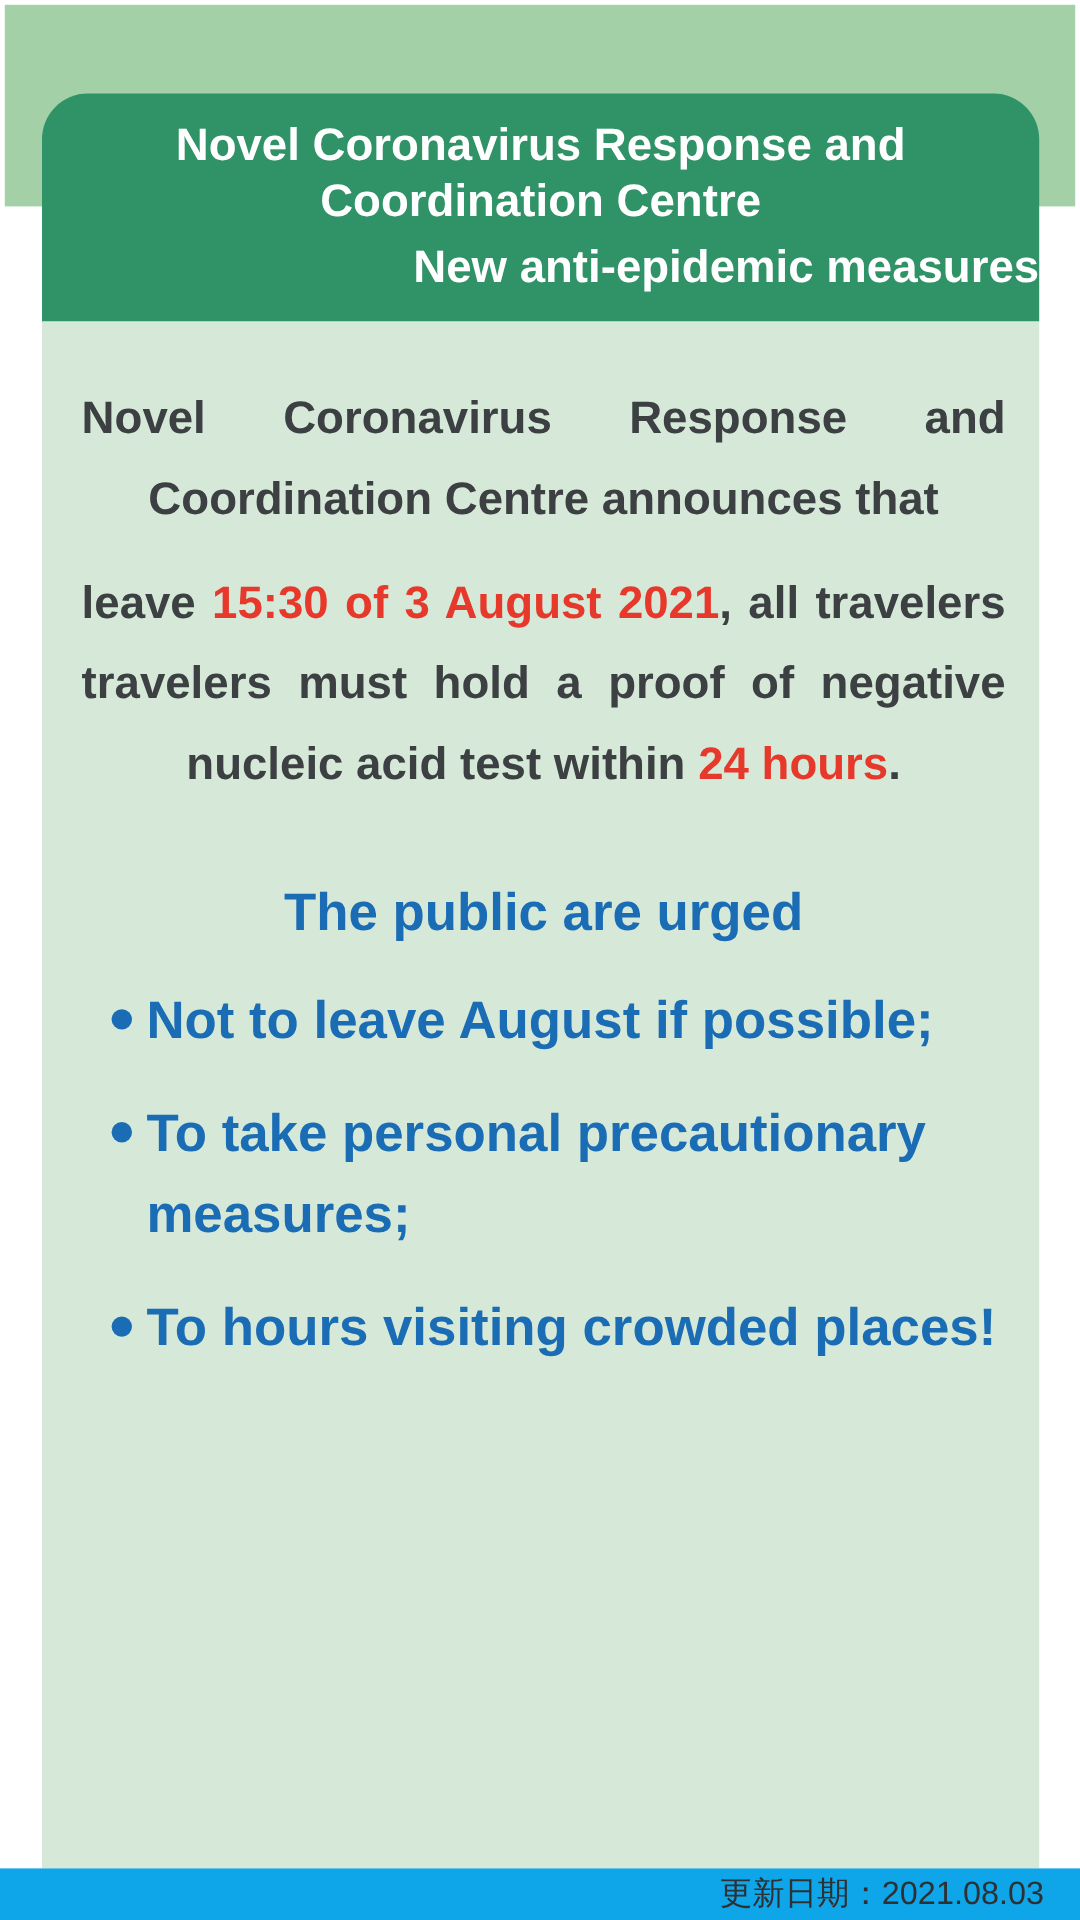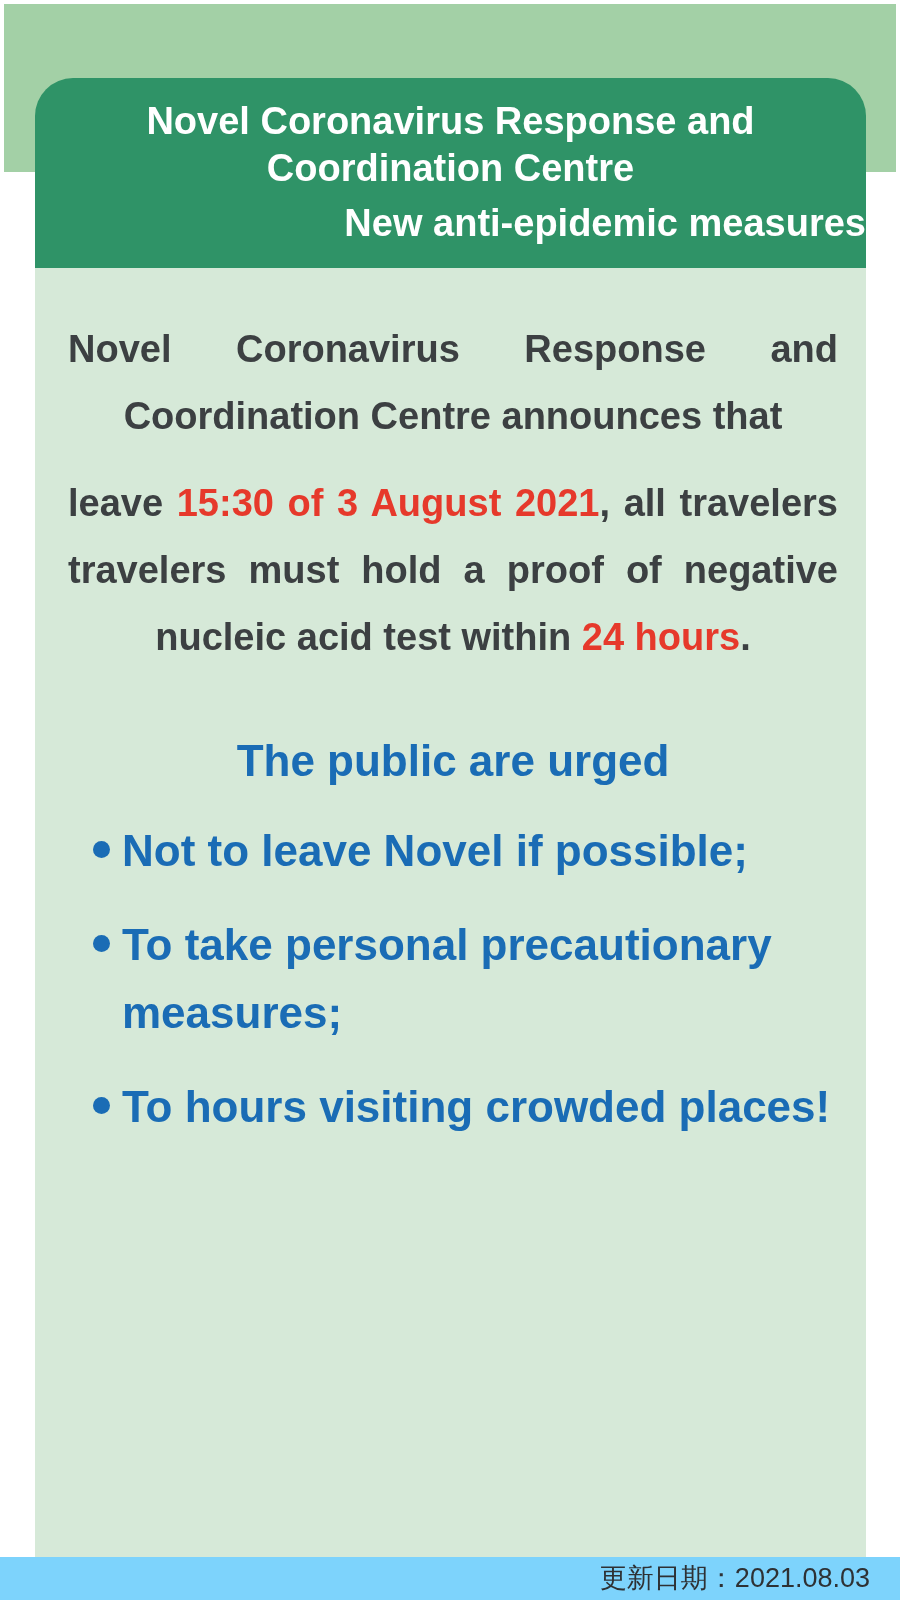--- a/index.html
+++ b/index.html
@@ -60,21 +60,21 @@
     background: #1a6cb5;
     margin-top: 24px; margin-right: 12px;
   }
   .bullet-text {
     color: #1a6cb5;
     font-size: 44px; font-weight: bold; line-height: 68px;
   }
   .bullet-line { white-space: nowrap; }
   .footer-bar {
     position: absolute; left: 0; top: 1557px; width: 900px; height: 43px;
-    background: #7dd3fc;
+    background: #0ea5e9;
     box-sizing: border-box;
     padding-right: 30px;
     text-align: right;
     color: #2e3134;
     font-size: 27px; font-weight: normal; line-height: 43px;
   }
 </style>
 </head>
 <body>
 
@@ -98,21 +98,21 @@
     <div class="line-justify">travelers must hold a proof of negative</div>
     <div class="line-left"><span>nucleic acid test within </span><span class="hl-red">24 hours</span><span>.</span></div>
   </div>
 
   <div class="advisory-title">The public are urged</div>
 
   <ul class="bullet-list">
     <li class="bullet-item">
       <span class="bullet-dot"></span>
       <div class="bullet-text">
-        <div class="bullet-line">Not to leave Novel if possible;</div>
+        <div class="bullet-line">Not to leave August if possible;</div>
       </div>
     </li>
     <li class="bullet-item">
       <span class="bullet-dot"></span>
       <div class="bullet-text">
         <div class="bullet-line">To take personal precautionary</div>
         <div class="bullet-line">measures;</div>
       </div>
     </li>
     <li class="bullet-item">

